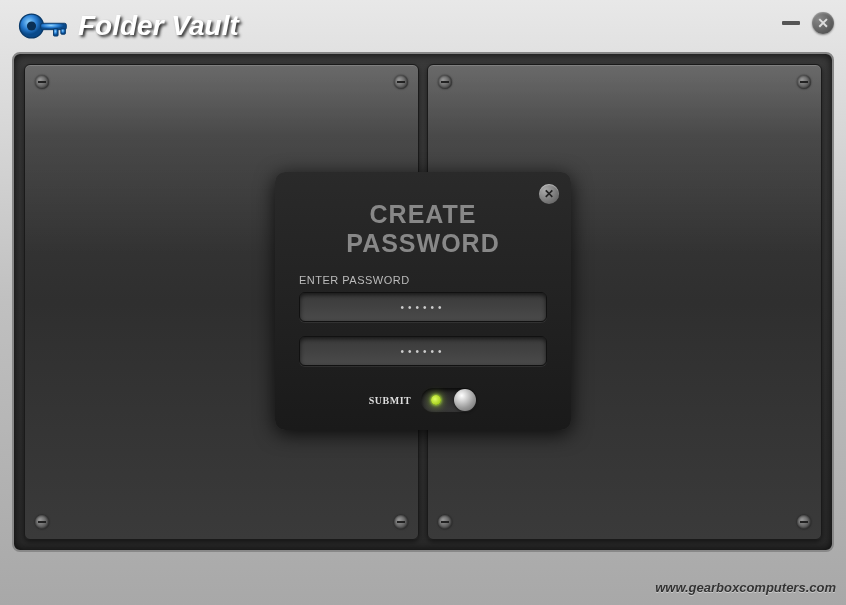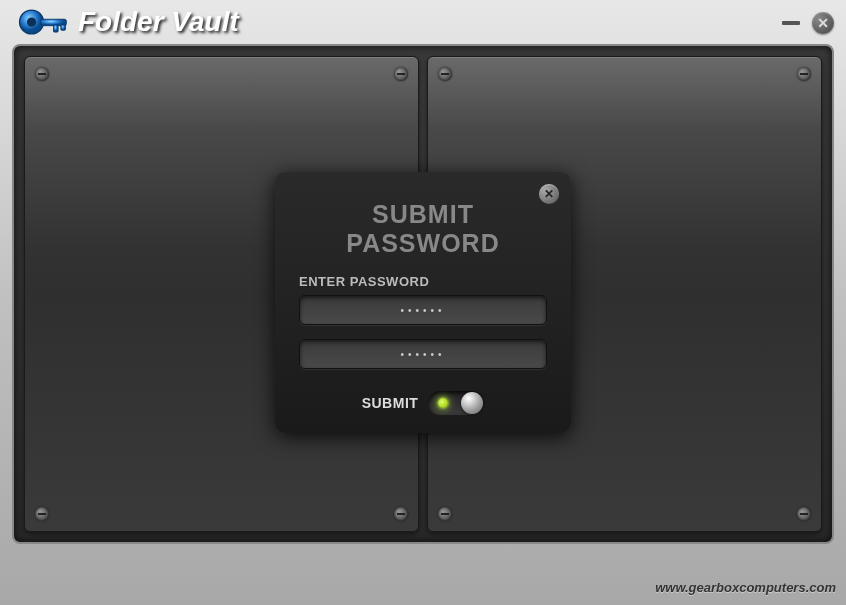--- a/index.html
+++ b/index.html
@@ -5,21 +5,21 @@
     * { margin: 0; padding: 0; box-sizing: border-box; }
     body {
       width: 846px;
       height: 605px;
       background: linear-gradient(to bottom, #e8e8e8 0%, #c0c0c0 50%, #a8a8a8 100%);
       font-family: Arial, sans-serif;
       position: relative;
       overflow: hidden;
     }
     .title-bar {
-      height: 44px;
+      height: 52px;
       display: flex;
       align-items: center;
       padding: 0 15px;
       position: relative;
     }
     .app-logo {
       display: flex;
       align-items: center;
       gap: 8px;
     }
@@ -144,23 +144,23 @@
     .dialog-title {
       text-align: center;
       font-size: 25px;
       font-weight: bold;
       color: #888;
       letter-spacing: 1px;
       margin-bottom: 16px;
       margin-top: 8px;
     }
     .field-label {
-      font-size: 13px;
+      font-size: 11px;
       color: #bbb;
-      font-weight: bold;
+      font-weight: normal;
       margin-bottom: 6px;
       letter-spacing: 0.5px;
     }
     .password-field {
       width: 100%;
       height: 30px;
       background: linear-gradient(to bottom, #3a3a3a, #4a4a4a);
       border: 1px solid #111;
       border-radius: 6px;
       box-shadow: inset 0 2px 4px rgba(0,0,0,0.6), 0 1px 0 rgba(255,255,255,0.08);
@@ -173,24 +173,25 @@
       outline: none;
     }
     .submit-row {
       display: flex;
       align-items: center;
       justify-content: center;
       gap: 10px;
       margin-top: 8px;
     }
     .submit-label {
-      font-size: 14px;
+      font-size: 10px;
       color: #ddd;
       font-weight: bold;
       letter-spacing: 0.5px;
+      font-family: Liberation Serif, serif;
     }
     .toggle {
       width: 56px;
       height: 24px;
       background: linear-gradient(to bottom, #222, #3a3a3a);
       border-radius: 12px;
       position: relative;
       cursor: pointer;
       box-shadow: inset 0 2px 4px rgba(0,0,0,0.8);
     }
@@ -287,21 +288,21 @@
   </div>
 </div>
 
 <div class="watermark">
   <span>SOFTPEDIA</span>
   <span class="watermark-sub">www.softpedia.com</span>
 </div>
 
 <div class="dialog">
   <div class="dialog-close">✕</div>
-  <div class="dialog-title">SUBMIT PASSWORD</div>
+  <div class="dialog-title">CREATE PASSWORD</div>
 
   <div class="field-label">ENTER PASSWORD</div>
   <input type="password" class="password-field" value="••••••" style="">
 
   <input type="password" class="password-field" value="••••••" style="">
 
   <div class="submit-row">
     <span class="submit-label">SUBMIT</span>
     <div class="toggle">
       <div class="toggle-led"></div>

